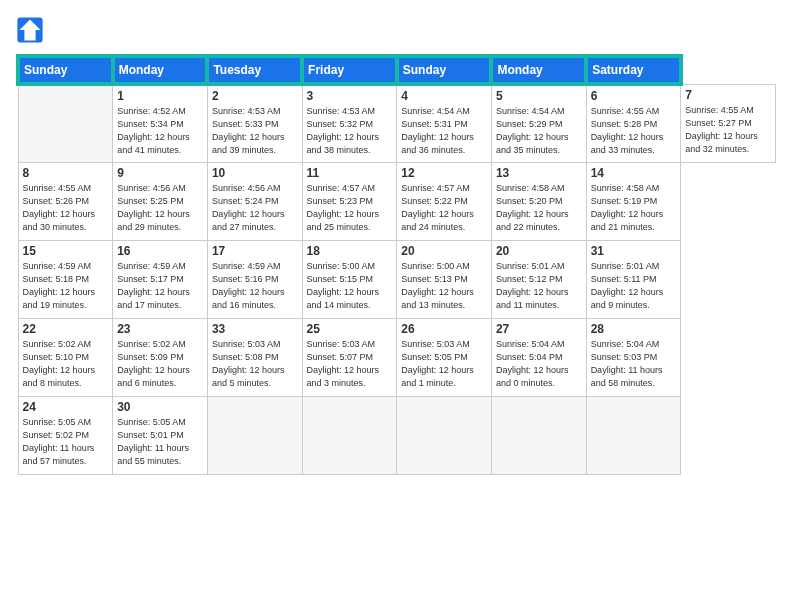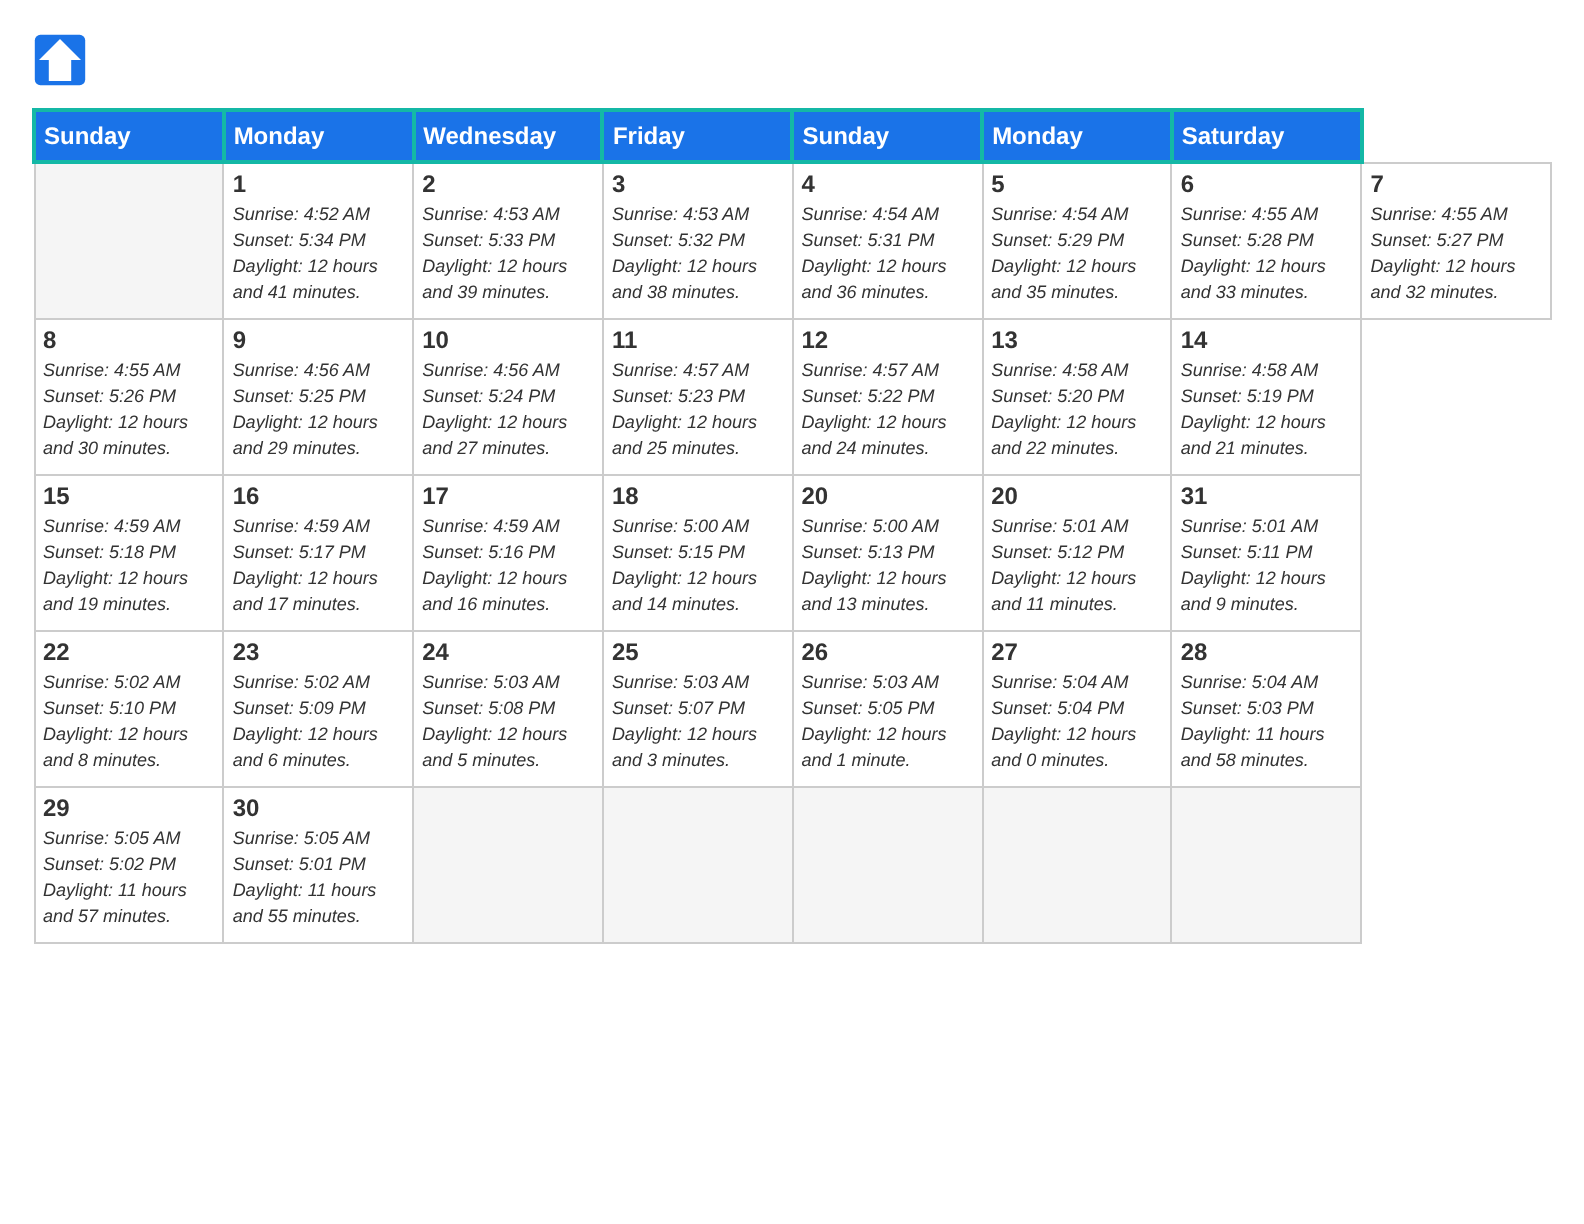--- a/index.html
+++ b/index.html
@@ -56,21 +56,21 @@
       border-collapse: collapse;
       table-layout: fixed;
     }
     th {
       background-color: #1a73e8;
       color: white;
       font-size: 12px;
       font-weight: bold;
       padding: 5px 4px;
       text-align: left;
-      border: 2px solid #14b8a6;
+      border: 4px solid #14b8a6;
     }
     td {
       border: 1px solid #ccc;
       vertical-align: top;
       padding: 3px 4px;
       font-size: 9.5px;
       color: #333;
       height: 78px;
       background: #fff;
     }
@@ -80,21 +80,20 @@
     .day-num {
       font-size: 12px;
       font-weight: bold;
       display: block;
       margin-bottom: 2px;
     }
     .day-info {
       font-size: 9px;
       line-height: 1.45;
       color: #333;
-      font-style: italic;
     }
   </style>
 </head>
 <body>
 
 <div class="page">
   <div class="header">
     <div class="logo">
       <svg class="logo-icon" viewBox="0 0 40 40">
         <rect x="2" y="2" width="36" height="36" rx="4" fill="#1a73e8"></rect>
@@ -109,21 +108,21 @@
       <div class="month-title"></div>
       <div class="location"></div>
     </div>
   </div>
 
   <table>
     <thead>
       <tr id="header-row">
           <th>Sunday</th>
           <th>Monday</th>
-          <th>Wednesday</th>
+          <th>Tuesday</th>
           <th>Friday</th>
           <th>Sunday</th>
           <th>Monday</th>
           <th>Saturday</th>
         </tr>
     </thead>
     <tbody id="calendar-body">
         <tr>
           <td class="empty"></td>
           <td>
@@ -218,21 +217,21 @@
         <tr>
           <td>
             <span class="day-num">22</span>
             <div class="day-info">Sunrise: 5:02 AM<br>Sunset: 5:10 PM<br>Daylight: 12 hours and 8 minutes.</div>
           </td>
           <td>
             <span class="day-num">23</span>
             <div class="day-info">Sunrise: 5:02 AM<br>Sunset: 5:09 PM<br>Daylight: 12 hours and 6 minutes.</div>
           </td>
           <td>
-            <span class="day-num">24</span>
+            <span class="day-num">33</span>
             <div class="day-info">Sunrise: 5:03 AM<br>Sunset: 5:08 PM<br>Daylight: 12 hours and 5 minutes.</div>
           </td>
           <td>
             <span class="day-num">25</span>
             <div class="day-info">Sunrise: 5:03 AM<br>Sunset: 5:07 PM<br>Daylight: 12 hours and 3 minutes.</div>
           </td>
           <td>
             <span class="day-num">26</span>
             <div class="day-info">Sunrise: 5:03 AM<br>Sunset: 5:05 PM<br>Daylight: 12 hours and 1 minute.</div>
           </td>
@@ -240,21 +239,21 @@
             <span class="day-num">27</span>
             <div class="day-info">Sunrise: 5:04 AM<br>Sunset: 5:04 PM<br>Daylight: 12 hours and 0 minutes.</div>
           </td>
           <td>
             <span class="day-num">28</span>
             <div class="day-info">Sunrise: 5:04 AM<br>Sunset: 5:03 PM<br>Daylight: 11 hours and 58 minutes.</div>
           </td>
         </tr>
         <tr>
           <td>
-            <span class="day-num">29</span>
+            <span class="day-num">24</span>
             <div class="day-info">Sunrise: 5:05 AM<br>Sunset: 5:02 PM<br>Daylight: 11 hours and 57 minutes.</div>
           </td>
           <td>
             <span class="day-num">30</span>
             <div class="day-info">Sunrise: 5:05 AM<br>Sunset: 5:01 PM<br>Daylight: 11 hours and 55 minutes.</div>
           </td>
           <td class="empty"></td>
           <td class="empty"></td>
           <td class="empty"></td>
           <td class="empty"></td>

